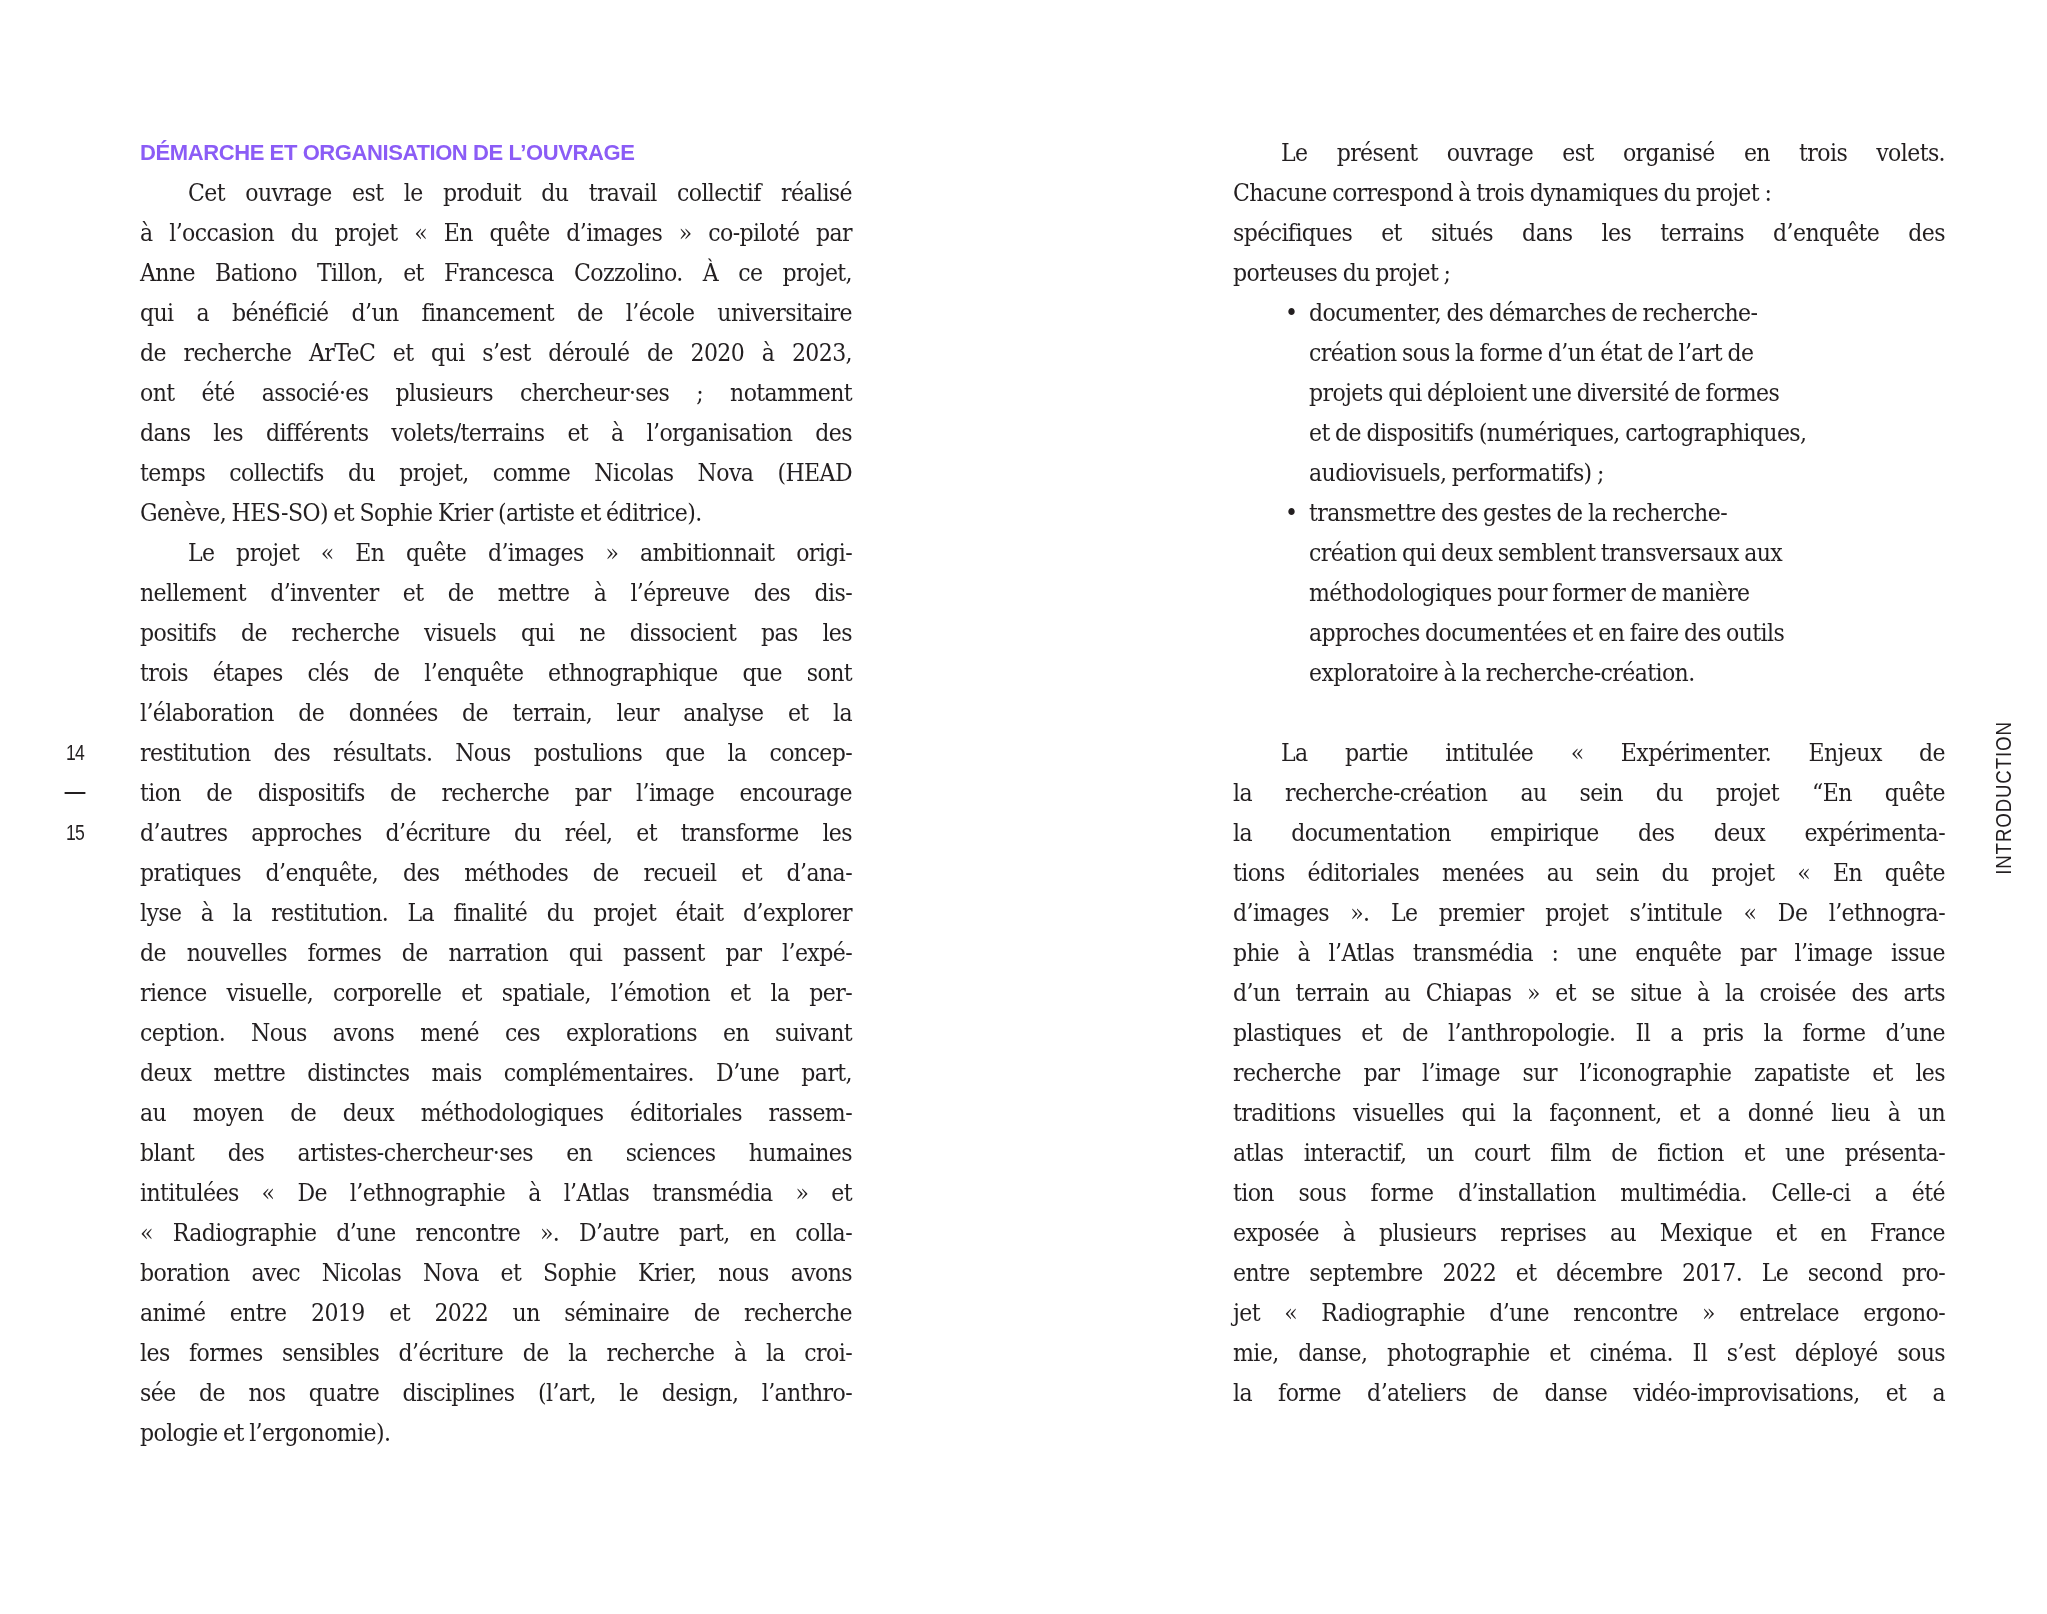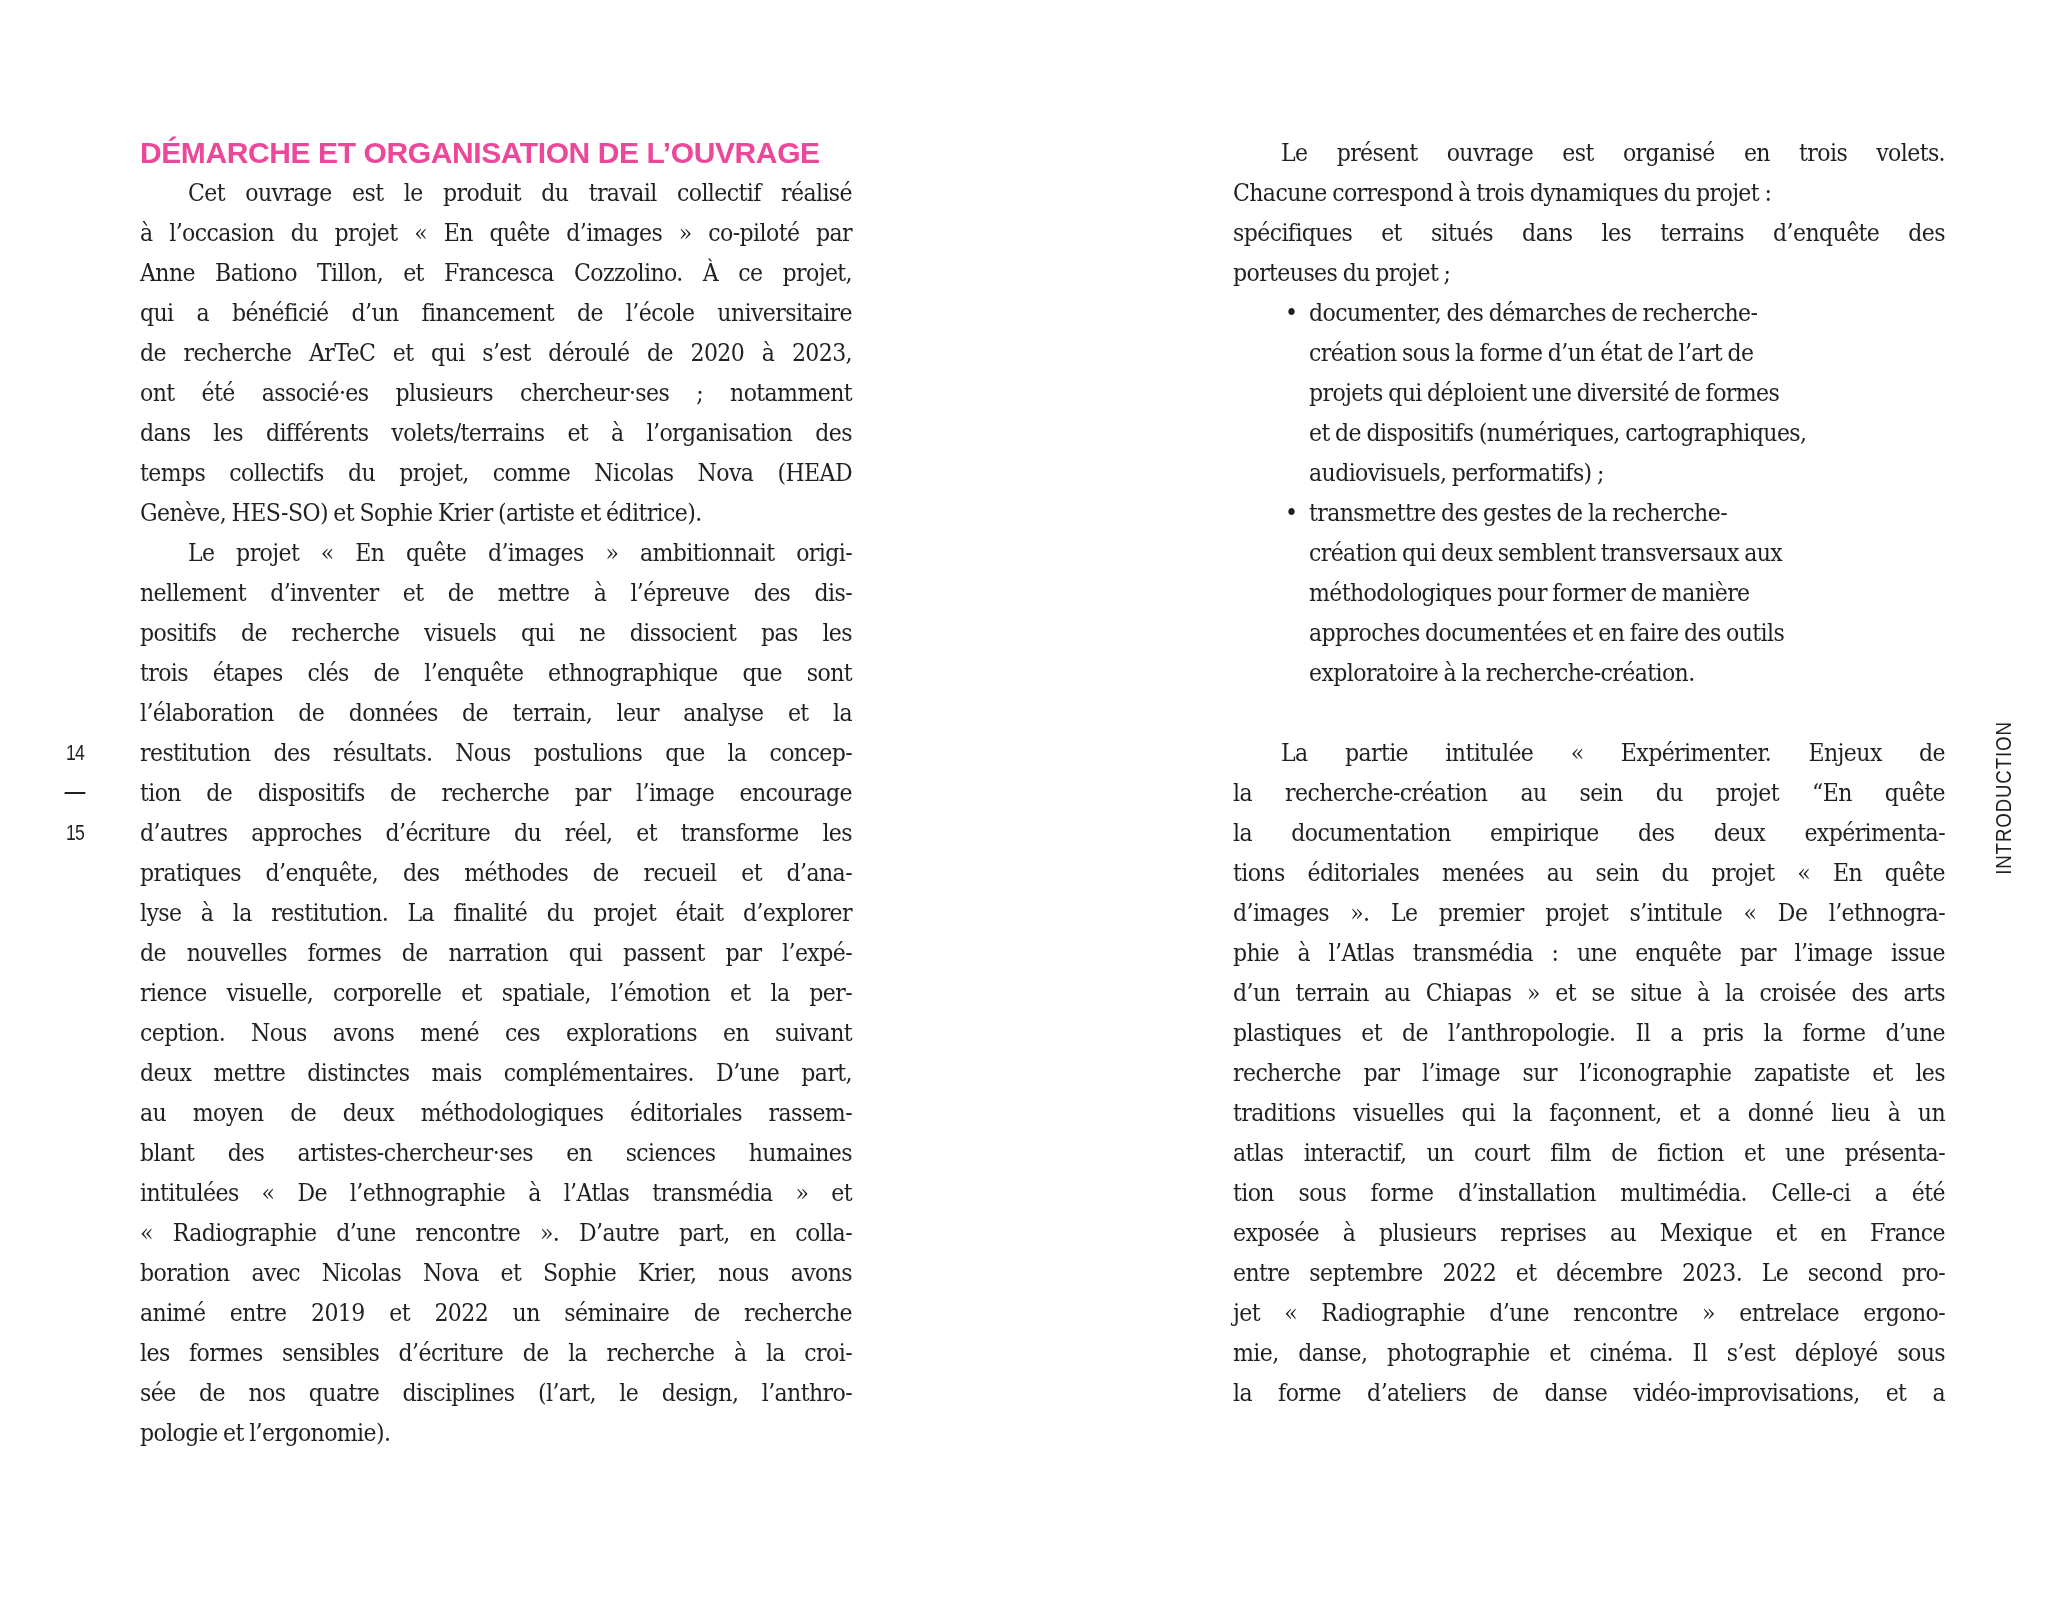--- a/index.html
+++ b/index.html
@@ -30,26 +30,26 @@
     letter-spacing: -0.6px;
     word-spacing: -1px;
     font-stretch: condensed;
   }
   .column-left { left: 140px; top: 133px; width: 712px; }
   .column-right { left: 210px; top: 133px; width: 712px; }
 
   .heading {
     font-family: "Liberation Sans", "DejaVu Sans", sans-serif;
     font-weight: bold;
-    font-size: 30px;
+    font-size: 22px;
     line-height: 40px;
     letter-spacing: -0.4px;
     word-spacing: 0;
     margin: 0;
-    color: #ec4899;
+    color: #8b5cf6;
   }
 
   .para-line {
     display: block;
     text-align: justify;
     text-align-last: justify;
     white-space: nowrap;
   }
   .para-line.last { text-align-last: left; }
   .para-line.first { text-indent: 48px; }
@@ -210,21 +210,21 @@
         <span class="para-line">tions éditoriales menées au sein du projet « En quête</span>
         <span class="para-line">d’images ». Le premier projet s’intitule « De l’ethnogra-</span>
         <span class="para-line">phie à l’Atlas transmédia : une enquête par l’image issue</span>
         <span class="para-line">d’un terrain au Chiapas » et se situe à la croisée des arts</span>
         <span class="para-line">plastiques et de l’anthropologie. Il a pris la forme d’une</span>
         <span class="para-line">recherche par l’image sur l’iconographie zapatiste et les</span>
         <span class="para-line">traditions visuelles qui la façonnent, et a donné lieu à un</span>
         <span class="para-line">atlas interactif, un court film de fiction et une présenta-</span>
         <span class="para-line">tion sous forme d’installation multimédia. Celle-ci a été</span>
         <span class="para-line">exposée à plusieurs reprises au Mexique et en France</span>
-        <span class="para-line">entre septembre 2022 et décembre 2023. Le second pro-</span>
+        <span class="para-line">entre septembre 2022 et décembre 2017. Le second pro-</span>
         <span class="para-line">jet « Radiographie d’une rencontre » entrelace ergono-</span>
         <span class="para-line">mie, danse, photographie et cinéma. Il s’est déployé sous</span>
         <span class="para-line">la forme d’ateliers de danse vidéo-improvisations, et a</span>
       </div>
   </div>
 
   <div class="running-head">
     <div class="rotated">INTRODUCTION</div>
   </div>
 </div>

